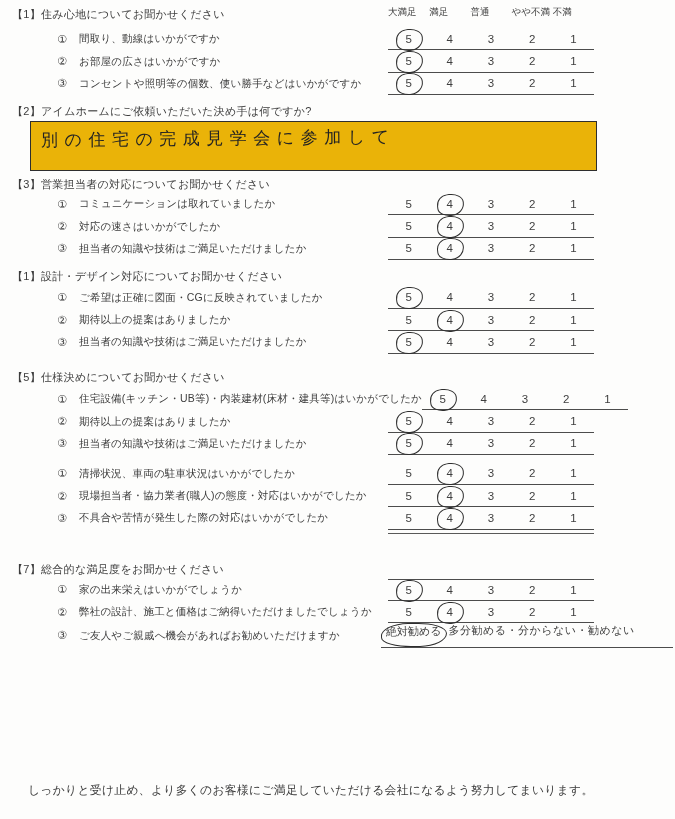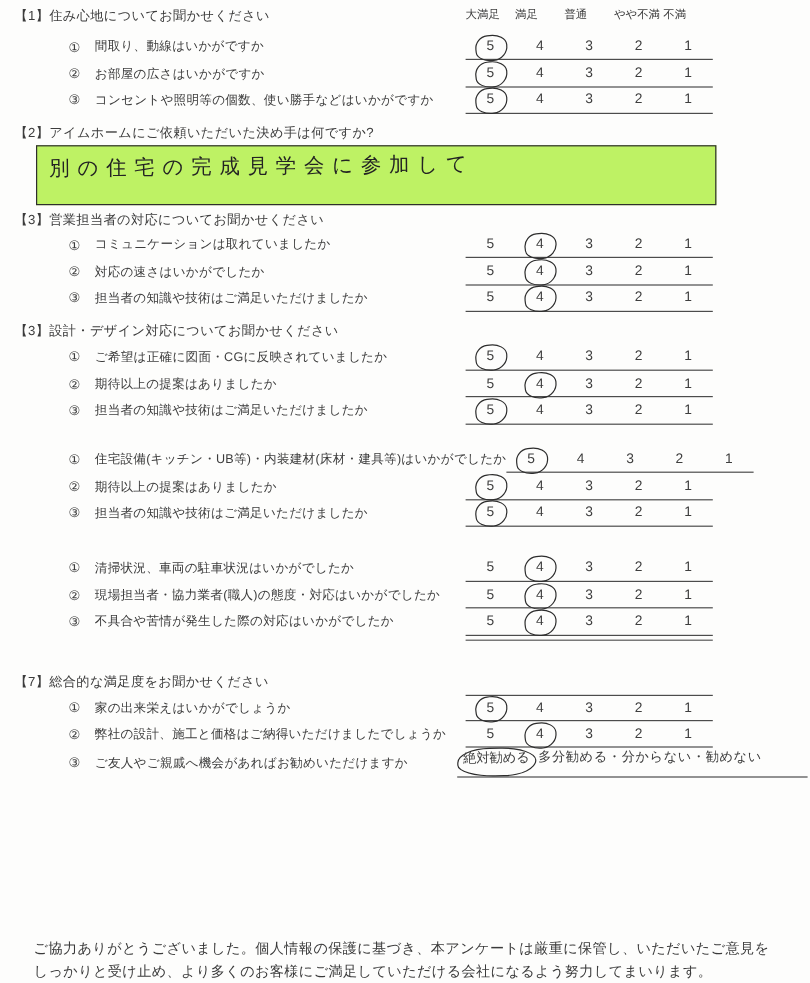--- a/index.html
+++ b/index.html
@@ -28,21 +28,21 @@
     transform:rotate(-7deg);
   }
   
   .scale-headers{position:absolute;top:0;left:388px;width:206px;display:flex}
   .hcell{width:41.2px;font-size:9.5px;color:#3c3c3c;white-space:nowrap}
   
   .rec{flex:none;width:292px;margin-right:2px;height:100%;display:flex;border-bottom:1.6px solid #4c4c4c;white-space:nowrap;font-size:11px;color:#3c3c3c}
   .rec-sel{border:1.6px solid #2d2d2d;border-radius:50% 55% 50% 58% / 62% 55% 66% 50%;padding:0 4px;margin-right:2px;transform:rotate(-1deg)}
   .rec-rest{letter-spacing:.5px}
   
-  .answer-box{margin:2px 0 0 30px;width:567px;height:50px;border:1.8px solid #2e2e2e;background:#bef264;padding:5px 10px;overflow:hidden}
+  .answer-box{margin:2px 0 0 30px;width:567px;height:50px;border:1.8px solid #2e2e2e;background:#eab308;padding:5px 10px;overflow:hidden}
   .handwriting{font-size:17px;color:#232323;letter-spacing:6.5px;transform:rotate(-.6deg);display:inline-block;white-space:nowrap}
   .comment-box{margin:5px 0 0 28px;width:573px;height:96px;border:1.8px solid #2e2e2e;background:#fefefe;padding:6px 10px;font-size:12px;color:#2a2a2a}
   .footer-line{padding-left:28px;font-size:11.8px;line-height:19px;color:#3a3a3a;letter-spacing:.3px;white-space:nowrap}
 </style>
 </head>
 <body>
 
 <div class="page">
 
   <div class="sec" style="top:6px">
@@ -137,21 +137,21 @@
           <span class="cell">4</span>
           <span class="cell">3</span>
           <span class="cell">2</span>
           <span class="cell">1</span>
         </div>
       </div>
     </div>
   </div>
 
   <div class="sec" style="top:268px">
-    <div class="sec-title">【3】設計・デザイン対応についてお聞かせください</div>
+    <div class="sec-title">【1】設計・デザイン対応についてお聞かせください</div>
     <div style="margin-top:2.5px">
       <div class="qrow">
         <span class="qnum">①</span>
         <span class="qtext">ご希望は正確に図面・CGに反映されていましたか</span>
         <span class="spacer"></span>
         <div class="scale" data-sel="5">
           <span class="cell">5</span>
           <span class="cell">4</span>
           <span class="cell">3</span>
           <span class="cell">2</span>
@@ -179,20 +179,21 @@
           <span class="cell">4</span>
           <span class="cell">3</span>
           <span class="cell">2</span>
           <span class="cell">1</span>
         </div>
       </div>
     </div>
   </div>
 
   <div class="sec" style="top:369px">
+    <div class="sec-title">【5】仕様決めについてお聞かせください</div>
     <div style="margin-top:3px">
       <div class="qrow">
         <span class="qnum">①</span>
         <span class="qtext">住宅設備(キッチン・UB等)・内装建材(床材・建具等)はいかがでしたか</span>
         <span class="spacer"></span>
         <div class="scale" data-sel="5">
           <span class="cell">5</span>
           <span class="cell">4</span>
           <span class="cell">3</span>
           <span class="cell">2</span>
@@ -301,17 +302,16 @@
         <div class="rec">
           <span class="rec-sel">絶対勧める</span>
           <span class="rec-rest">多分勧める・分からない・勧めない</span>
         </div>
       </div>
     </div>
   </div>
 
 
   <div class="sec" style="top:781px">
-    <div class="footer-line">ご協力ありがとうございました。個人情報の保護に基づき、本アンケートは厳重に保管し、いただいたご意見を</div>
     <div class="footer-line">しっかりと受け止め、より多くのお客様にご満足していただける会社になるよう努力してまいります。</div>
   </div>
 
 </div>
 
 </body></html>

